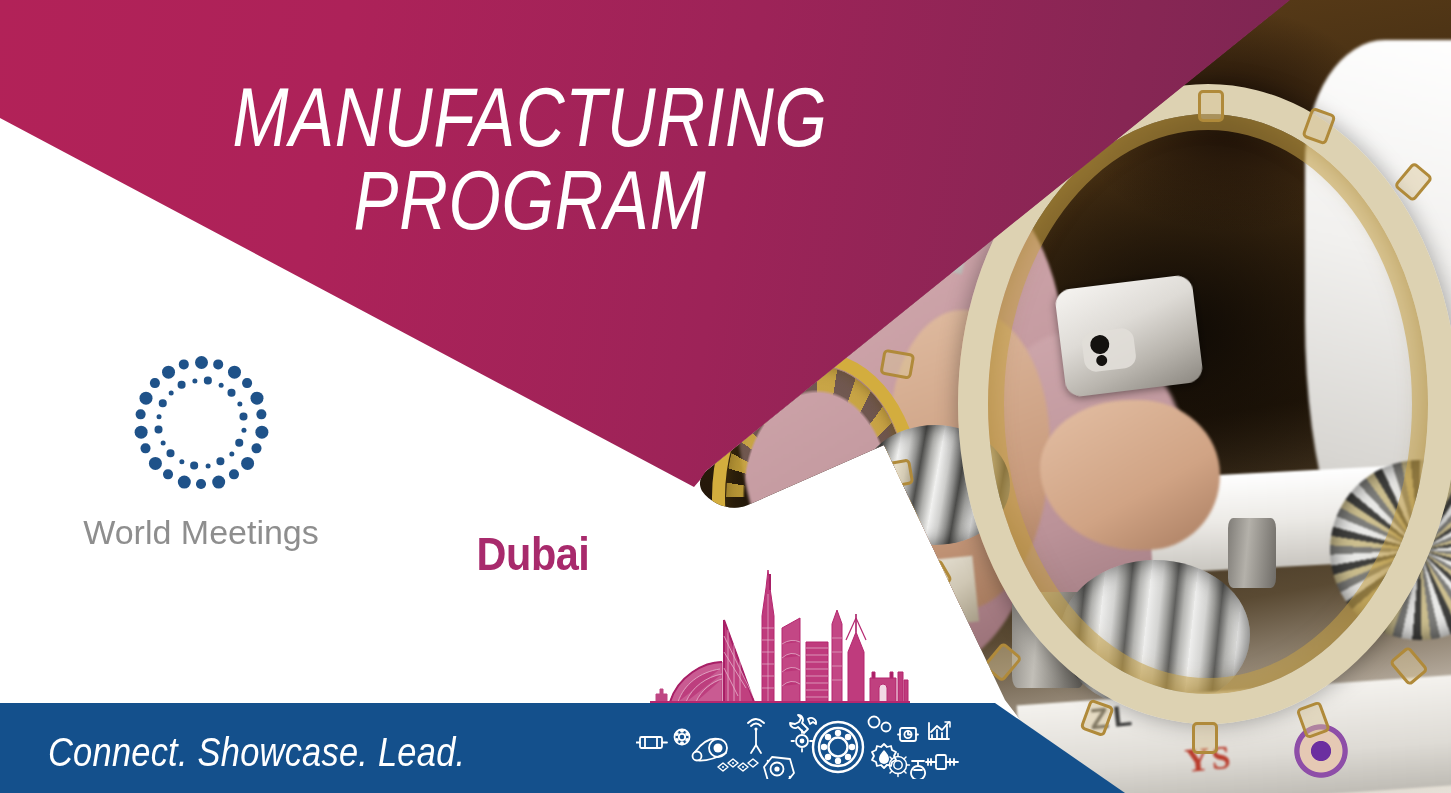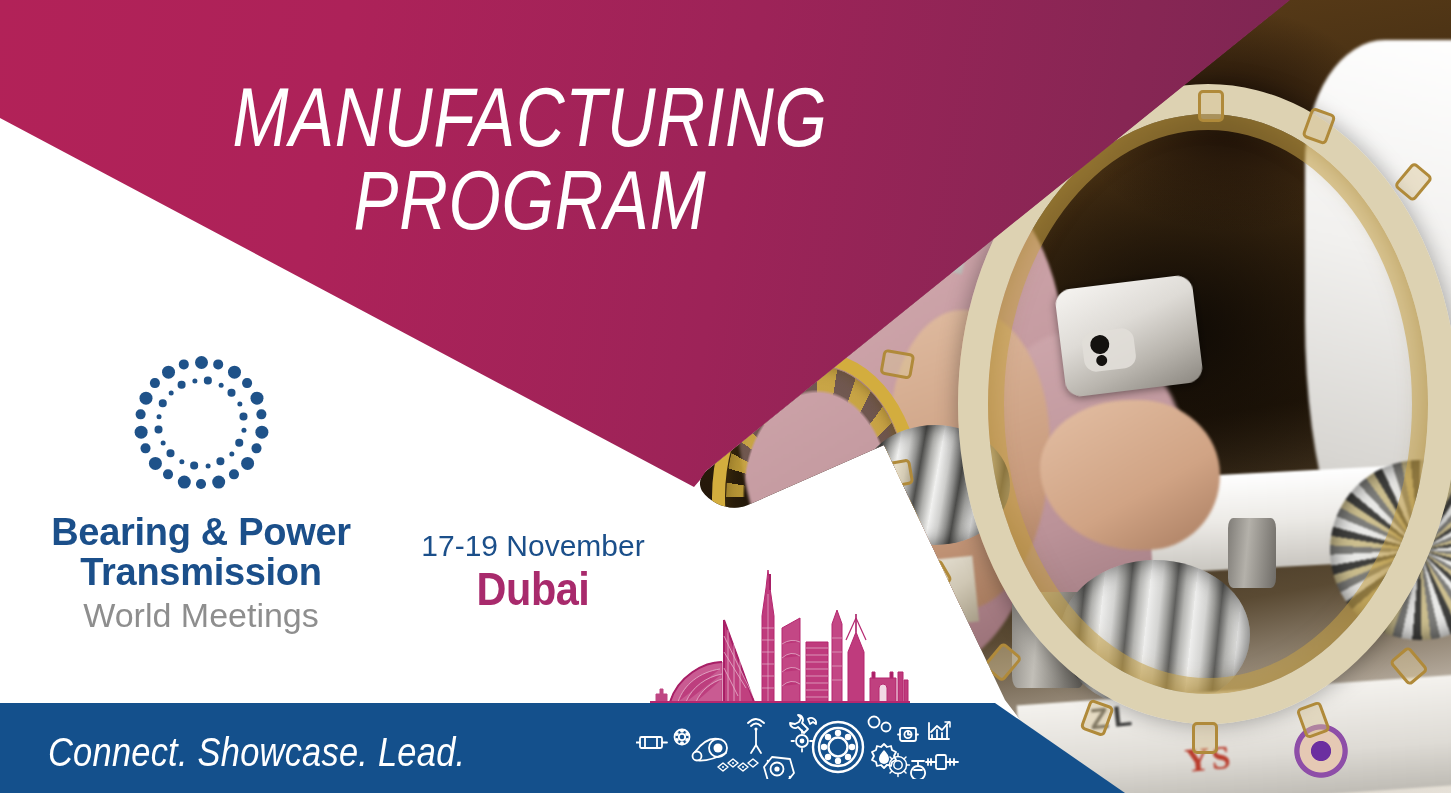--- a/index.html
+++ b/index.html
@@ -490,27 +490,24 @@
         <span style="width: 5px; height: 5px; margin-left: -2.5px; margin-top: -2.5px; transform: translate(-19.63px, 38.26px);"></span>
         <span style="width: 7.5px; height: 7.5px; margin-left: -3.75px; margin-top: -3.75px; transform: translate(-30.49px, 30.32px);"></span>
         <span style="width: 5px; height: 5px; margin-left: -2.5px; margin-top: -2.5px; transform: translate(-38.37px, 19.41px);"></span>
         <span style="width: 7.5px; height: 7.5px; margin-left: -3.75px; margin-top: -3.75px; transform: translate(-42.49px, 6.6px);"></span>
         <span style="width: 5px; height: 5px; margin-left: -2.5px; margin-top: -2.5px; transform: translate(-42.45px, -6.85px);"></span>
         <span style="width: 7.5px; height: 7.5px; margin-left: -3.75px; margin-top: -3.75px; transform: translate(-38.26px, -19.63px);"></span>
         <span style="width: 5px; height: 5px; margin-left: -2.5px; margin-top: -2.5px; transform: translate(-30.32px, -30.49px);"></span>
         <span style="width: 7.5px; height: 7.5px; margin-left: -3.75px; margin-top: -3.75px; transform: translate(-19.41px, -38.37px);"></span>
         <span style="width: 5px; height: 5px; margin-left: -2.5px; margin-top: -2.5px; transform: translate(-6.6px, -42.49px);"></span>
       </div>
-    <div class="logo-name">Bearing &amp; Power
-Transmission</div>
     <div class="logo-sub">World Meetings</div>
   </div>
 
   <div class="dateblock">
-    <div class="date-line">17-19 November</div>
     <div class="date-city">Dubai</div>
   </div>
 
   <svg class="skyline" viewBox="0 0 260 135">
     <g fill="#b5276f" stroke="#b5276f" stroke-width="1">
 
       <path d="M6 134 v-8 h4 v-5 h3 v5 h4 v8 z" opacity=".85"></path>
       <path d="M20 134 c8-26 34-40 52-40 l0 40 z" fill="#c44a87" opacity=".9"></path>
       <path d="M20 134 c8-26 34-40 52-40" fill="none" stroke="#a81f66" stroke-width="2"></path>
       <g stroke="#fff" stroke-width=".8" opacity=".55">

